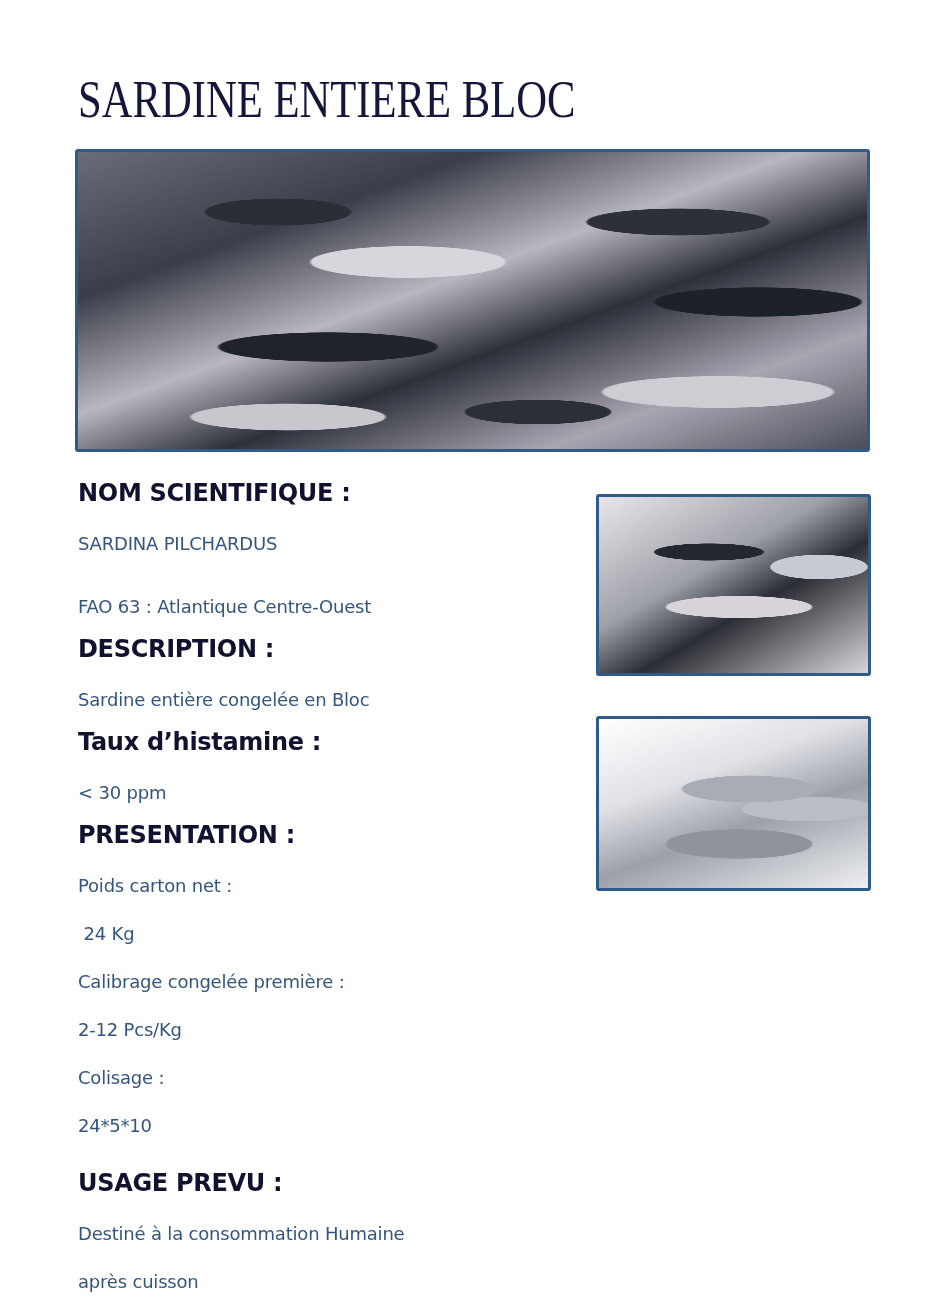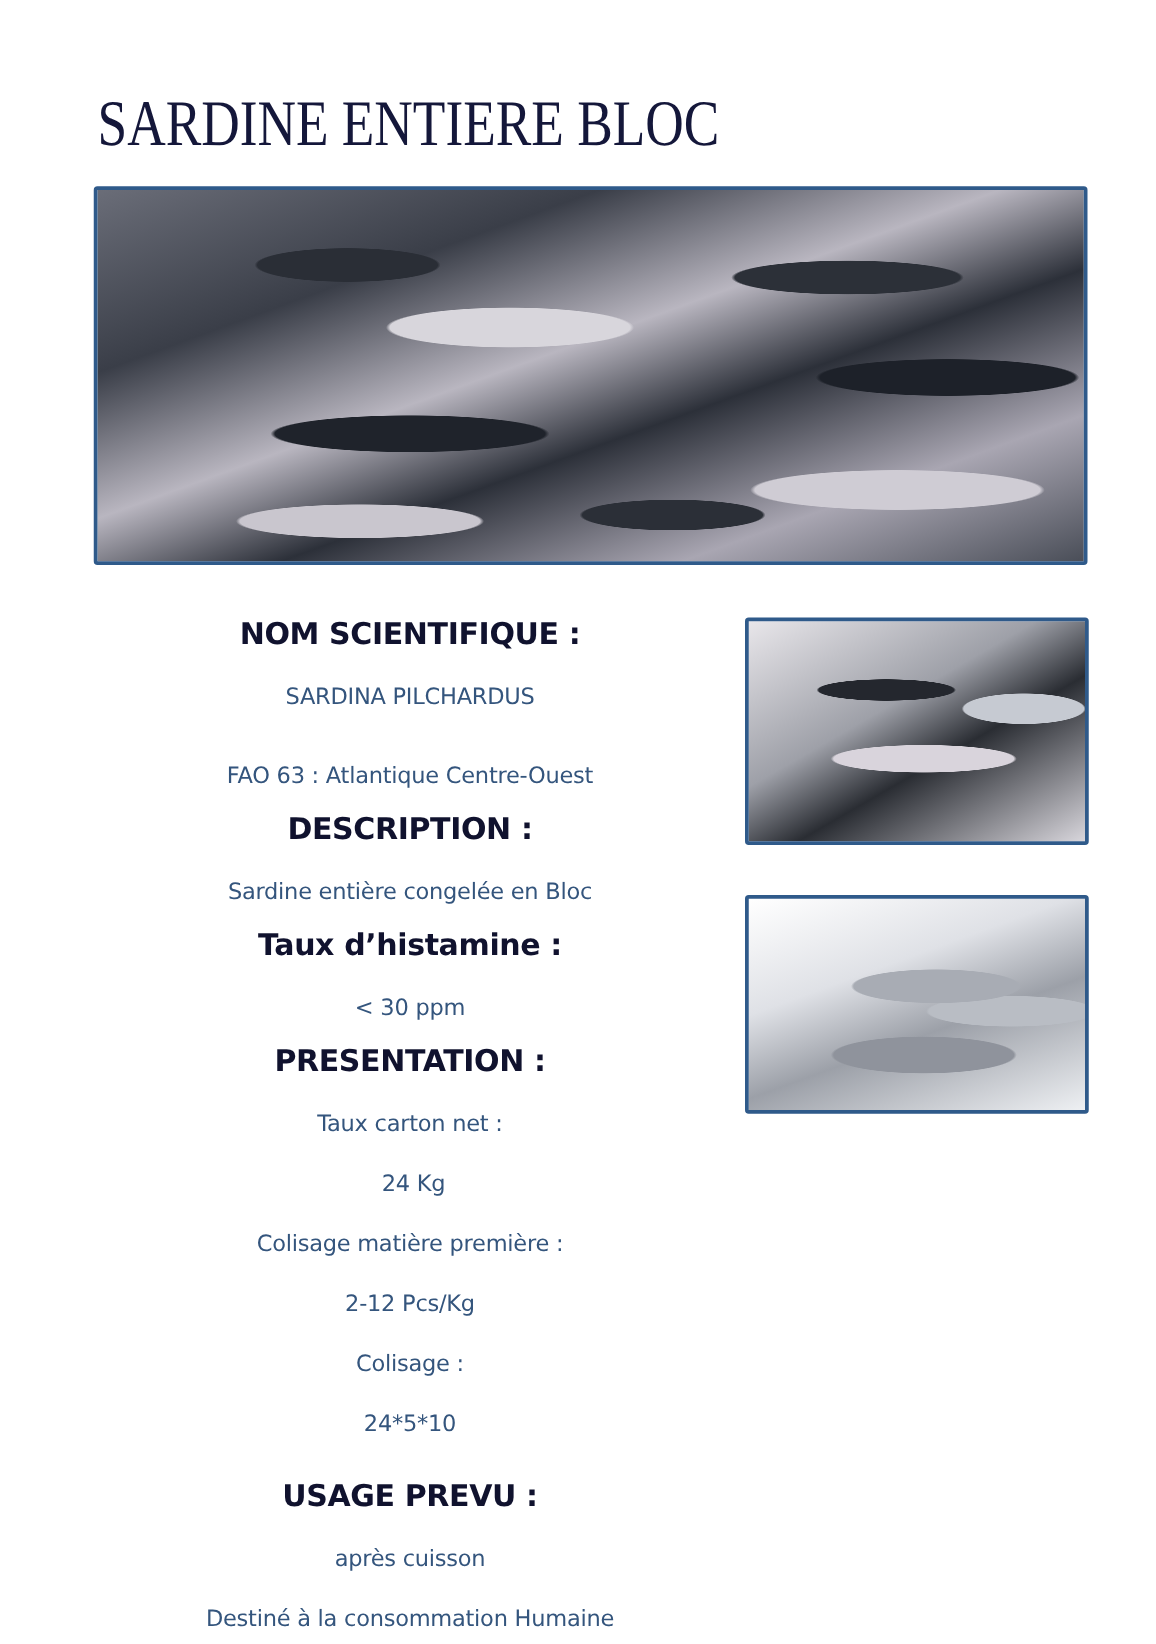--- a/index.html
+++ b/index.html
@@ -37,21 +37,21 @@
       linear-gradient(150deg, #e8e6ea 0%, #9ea0a8 40%, #2a2d33 60%, #d8d6dc 100%);
   }
   .photo-side2 {
     left: 596px; top: 716px; width: 275px; height: 175px;
     background:
       radial-gradient(ellipse 110px 22px at 150px 70px, #a8acb4 60%, transparent 62%),
       radial-gradient(ellipse 120px 24px at 140px 125px, #8f939c 60%, transparent 62%),
       radial-gradient(ellipse 110px 20px at 210px 90px, #b9bdc4 60%, transparent 62%),
       linear-gradient(160deg, #ffffff 0%, #dfe1e6 35%, #9ca0a8 60%, #eef0f3 100%);
   }
-  .specs { position: absolute; left: 78px; top: 492px; width: 500px; text-align: center; }
+  .specs { position: absolute; left: 78px; top: 478px; width: 500px; }
   .section { margin: 0; }
   .label {
     font-family: "DejaVu Sans", sans-serif; font-weight: bold;
     font-size: 24px; color: #10122e; line-height: 30px; letter-spacing: -0.3px;
   }
   .value {
     font-family: "DejaVu Sans", sans-serif; font-size: 18px;
     color: #34557d; line-height: 25px; white-space: pre-wrap; letter-spacing: -0.2px; margin-top: 23px;
   }
   .gap { height: 15px; }
@@ -80,29 +80,29 @@
     <div class="value">Sardine entière congelée en Bloc</div>
   </div>
   <div class="gap"></div>
   <div class="section">
     <div class="label">Taux d’histamine :</div>
     <div class="value">&lt; 30 ppm</div>
   </div>
   <div class="gap"></div>
   <div class="section">
     <div class="label">PRESENTATION :</div>
-    <div class="value">Taux carton net :</div>
+    <div class="value">Poids carton net :</div>
     <div class="value"> 24 Kg</div>
-    <div class="value">Colisage matière première :</div>
+    <div class="value">Calibrage congelée première :</div>
     <div class="value">2-12 Pcs/Kg</div>
     <div class="value">Colisage :</div>
     <div class="value">24*5*10</div>
   </div>
   <div class="gap"></div>
   <div class="section">
   </div>
   <div class="gap"></div>
   <div class="section">
     <div class="label">USAGE PREVU :</div>
+    <div class="value">Destiné à la consommation Humaine</div>
     <div class="value">après cuisson</div>
-    <div class="value">Destiné à la consommation Humaine</div>
   </div>
 </div>
 
 </body></html>

